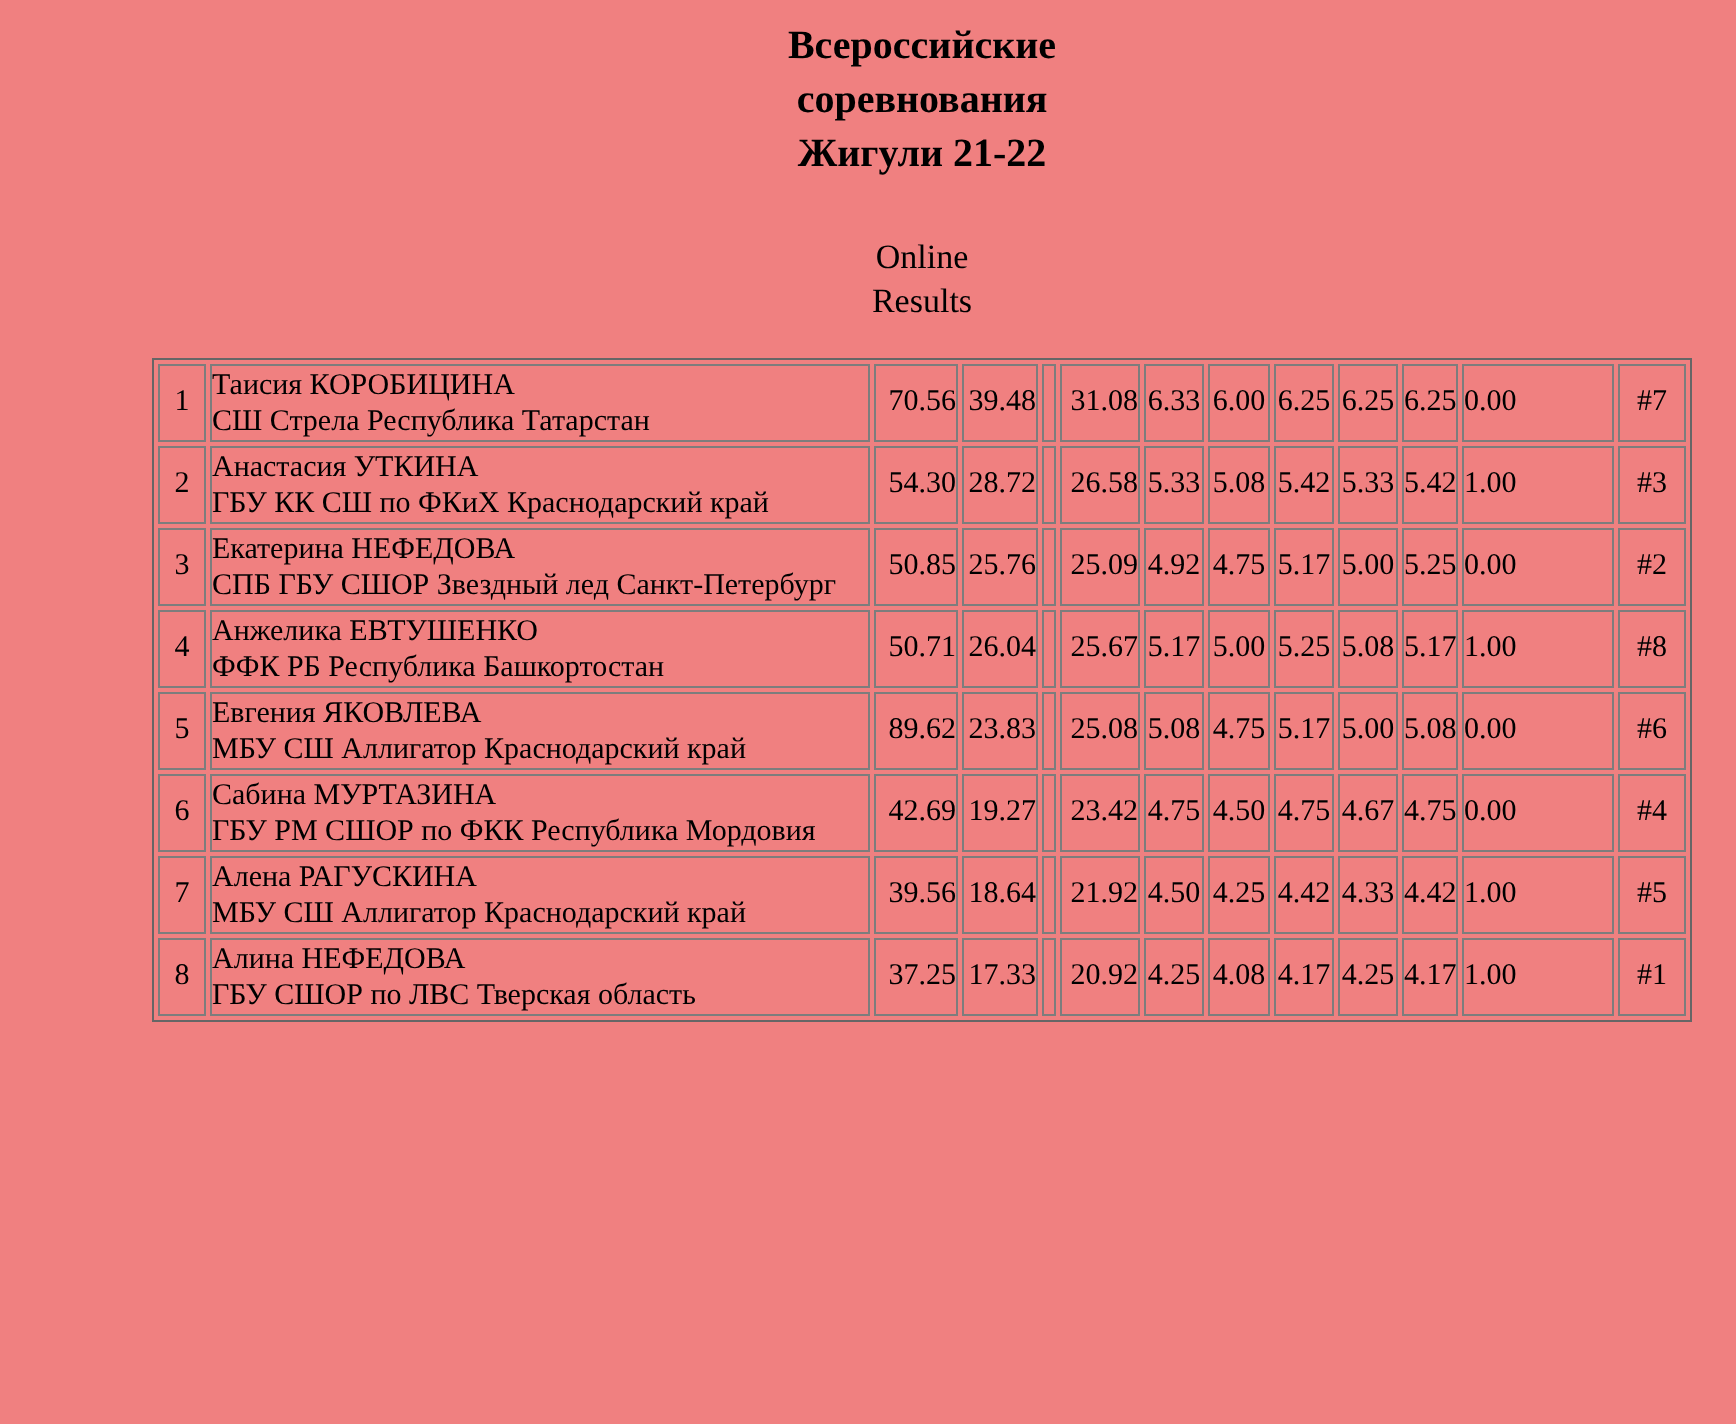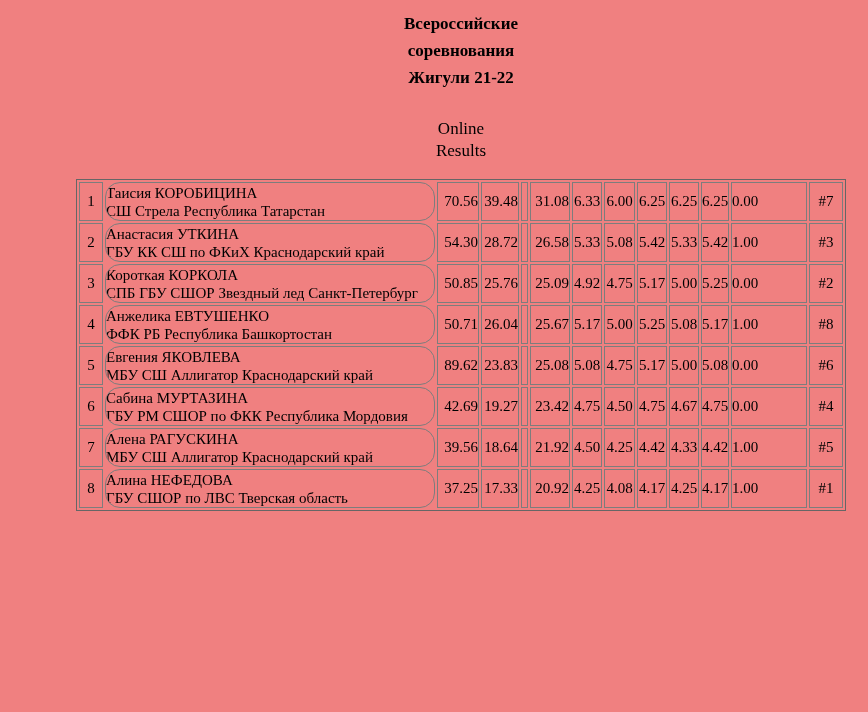--- a/index.html
+++ b/index.html
@@ -14,21 +14,21 @@
     height: 712px;
     overflow: hidden;
   }
   .content {
     margin-left: 76px;
     width: 770px;
     padding-top: 10px;
     text-align: center;
   }
   .title {
-    font-size: 17px;
+    font-size: 20px;
     font-weight: bold;
     line-height: 27px;
     white-space: pre-line;
     margin: 0 0 27px 0;
   }
   .subtitle {
     font-size: 21px;
     font-weight: bold;
     line-height: 27px;
     white-space: pre-line;
@@ -59,21 +59,21 @@
   }
   table.results th {
     font-weight: bold;
     text-align: center;
     white-space: pre-line;
     line-height: 17px;
     height: 40px;
   }
   table.results td { height: 39px; }
   td.c-pl   { text-align: center; }
-  td.c-name { text-align: left; padding: 1px 3px; line-height: 18px; border-radius: 15px; }
+  td.c-name { text-align: left; padding: 1px 3px; line-height: 18px; }
   td.c-name .line { white-space: nowrap; }
   td.c-num  { text-align: right; padding-right: 3px; margin-left: 18px; }
   td.c-comp { text-align: center; }
   td.c-ded  { text-align: left; padding-right: 4px; }
   td.c-stn  { text-align: center; }
   td.c-spacer { }
 </style>
 </head>
 <body>
 
@@ -138,21 +138,21 @@
         <td class="c-comp">5.42</td>
         <td class="c-comp">5.33</td>
         <td class="c-comp">5.42</td>
         <td class="c-ded">1.00</td>
         <td class="c-stn">#3</td>
       </tr>
 
       <tr>
         <td class="c-pl">3</td>
         <td class="c-name">
-          <div class="line">Короткая КОРКОЛА</div>
+          <div class="line">Екатерина НЕФЕДОВА</div>
           <div class="line">СПБ ГБУ СШОР Звездный лед Санкт-Петербург</div>
         </td>
         <td class="c-num">50.85</td>
         <td class="c-num">25.76</td>
         <td class="c-spacer"></td>
         <td class="c-num">25.09</td>
         <td class="c-comp">4.92</td>
         <td class="c-comp">4.75</td>
         <td class="c-comp">5.17</td>
         <td class="c-comp">5.00</td>

